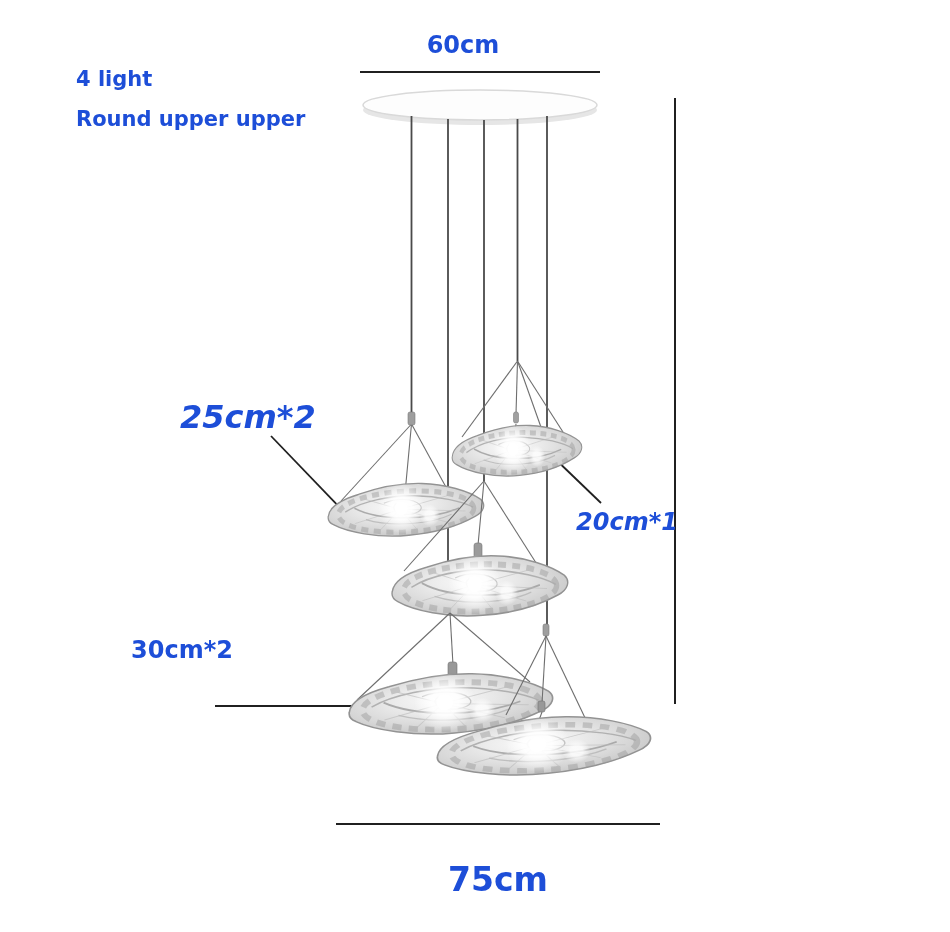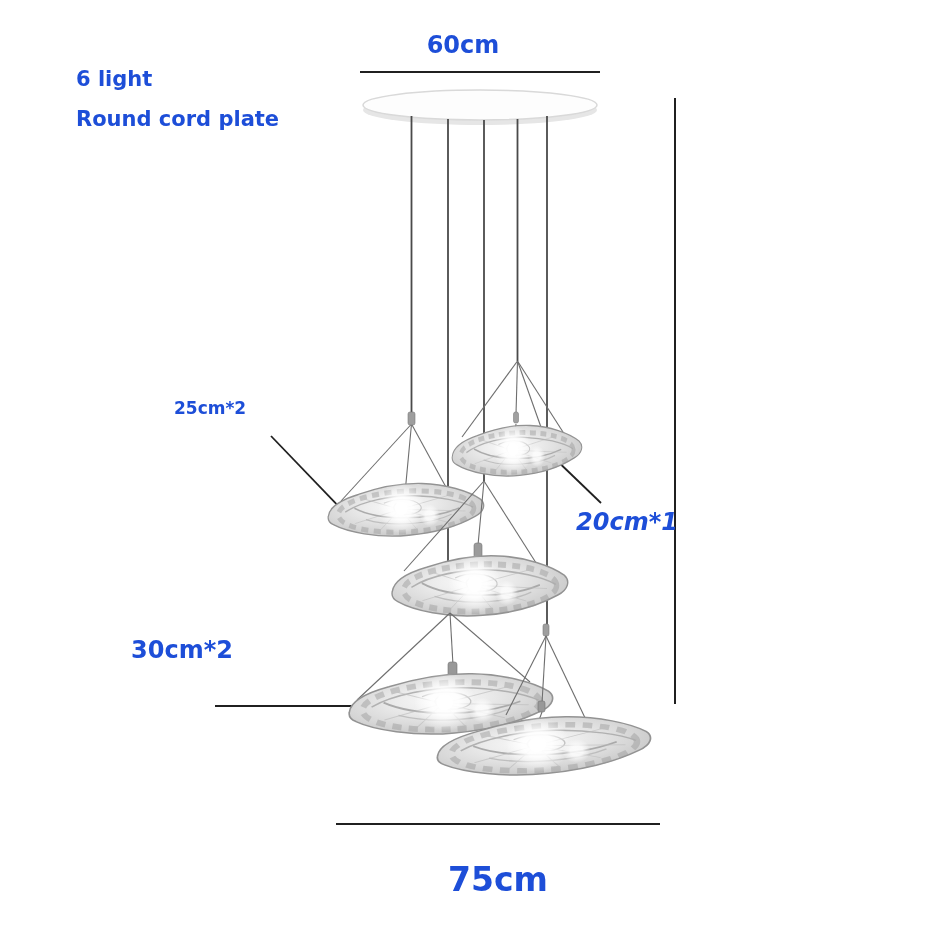--- a/index.html
+++ b/index.html
@@ -6,21 +6,21 @@
   .stage{
     position:relative;width:950px;height:932px;background:#ffffff;overflow:hidden;
     font-family:"DejaVu Sans","Liberation Sans",sans-serif;color:#1d4ed8;
   }
   .stage svg{position:absolute;left:0;top:0;}
   .lbl{position:absolute;font-weight:700;white-space:nowrap;}
   .lbl-top-width{left:363px;top:31px;width:200px;text-align:center;font-size:24px;}
   .lbl-bottom-width{left:336px;top:860px;width:324px;text-align:center;font-size:33px;}
   .spec-block{left:76px;top:60px;font-size:21px;line-height:39.5px;}
   .cord-block{left:705px;top:285px;font-size:22px;line-height:41px;}
-  .lbl-25{left:174px;top:398px;font-size:17px;}
+  .lbl-25{left:180px;top:398px;font-size:32px;font-style:italic;}
   .lbl-20{left:576px;top:508px;font-size:24px;font-style:italic;}
   .lbl-30{left:131px;top:636px;font-size:24px;}
 </style>
 </head>
 <body>
 
 <div class="stage">
 
   <svg width="950" height="932" viewBox="0 0 950 932">
     <defs>
@@ -133,22 +133,22 @@
         <line x1="542" y1="712" x2="538" y2="723"></line>
       </g>
       <rect x="538" y="701" width="7" height="11" rx="2" fill="#989898" stroke="#727272" stroke-width="0.6"></rect>
       <use href="#shadeShape" transform="translate(544,745) rotate(-4) scale(1.07,0.92)"></use>
     </g>
   </svg>
 
   <div class="lbl lbl-top-width">60cm</div>
 
   <div class="lbl spec-block">
-    <div>6 light</div>
-    <div>Round cord plate</div>
+    <div>4 light</div>
+    <div>Round upper upper</div>
   </div>
 
 
   <div class="lbl lbl-25">25cm*2</div>
   <div class="lbl lbl-20">20cm*1</div>
   <div class="lbl lbl-30">30cm*2</div>
 
   <div class="lbl lbl-bottom-width">75cm</div>
 </div>
 

